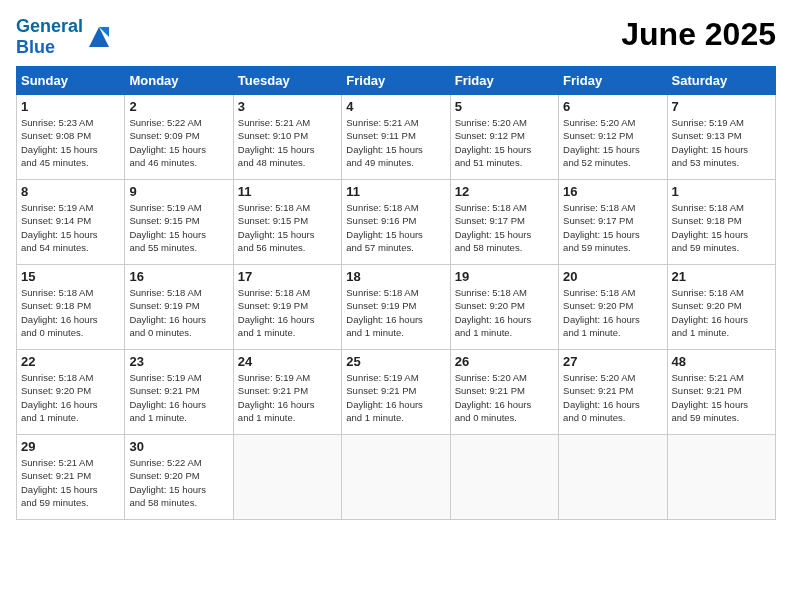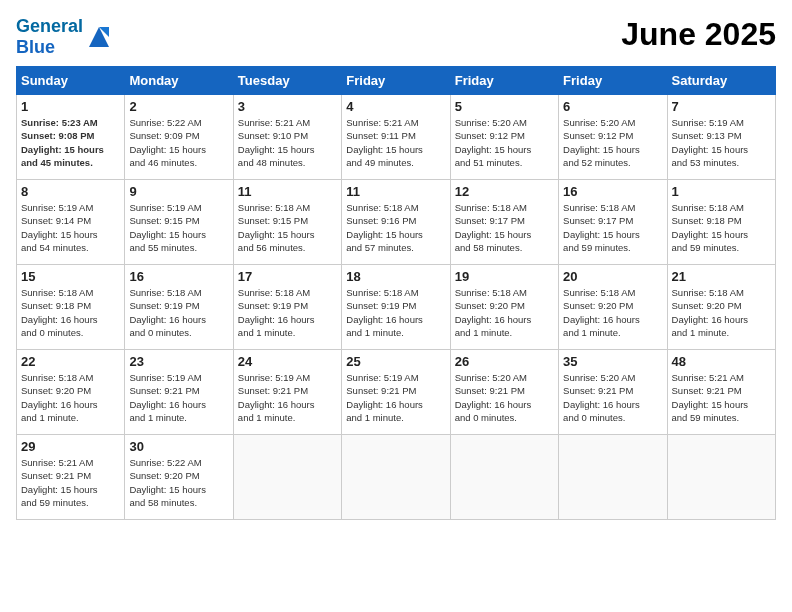--- a/index.html
+++ b/index.html
@@ -113,21 +113,21 @@
       <th>Monday</th>
       <th>Tuesday</th>
       <th>Friday</th>
       <th>Friday</th>
       <th>Friday</th>
       <th>Saturday</th>
     </tr>
   </thead>
   <tbody id="calendar-body">
   <tr>
-        <td><span class="day-number">1</span><span class="day-info" style="white-space: pre-line; font-weight: bold;">Sunrise: 5:23 AM
+        <td><span class="day-number">1</span><span class="day-info" style="white-space: pre-line;">Sunrise: 5:23 AM
 Sunset: 9:08 PM
 Daylight: 15 hours
 and 45 minutes.</span></td>
         <td><span class="day-number">2</span><span class="day-info" style="white-space: pre-line;">Sunrise: 5:22 AM
 Sunset: 9:09 PM
 Daylight: 15 hours
 and 46 minutes.</span></td>
         <td><span class="day-number">3</span><span class="day-info" style="white-space: pre-line;">Sunrise: 5:21 AM
 Sunset: 9:10 PM
 Daylight: 15 hours
@@ -223,21 +223,21 @@
 Daylight: 16 hours
 and 1 minute.</span></td>
         <td><span class="day-number">25</span><span class="day-info" style="white-space: pre-line;">Sunrise: 5:19 AM
 Sunset: 9:21 PM
 Daylight: 16 hours
 and 1 minute.</span></td>
         <td><span class="day-number">26</span><span class="day-info" style="white-space: pre-line;">Sunrise: 5:20 AM
 Sunset: 9:21 PM
 Daylight: 16 hours
 and 0 minutes.</span></td>
-        <td><span class="day-number">35</span><span class="day-info" style="white-space: pre-line;">Sunrise: 5:20 AM
+        <td><span class="day-number">27</span><span class="day-info" style="white-space: pre-line;">Sunrise: 5:20 AM
 Sunset: 9:21 PM
 Daylight: 16 hours
 and 0 minutes.</span></td>
         <td><span class="day-number">48</span><span class="day-info" style="white-space: pre-line;">Sunrise: 5:21 AM
 Sunset: 9:21 PM
 Daylight: 15 hours
 and 59 minutes.</span></td>
       </tr>
       <tr>
         <td><span class="day-number">29</span><span class="day-info" style="white-space: pre-line;">Sunrise: 5:21 AM

